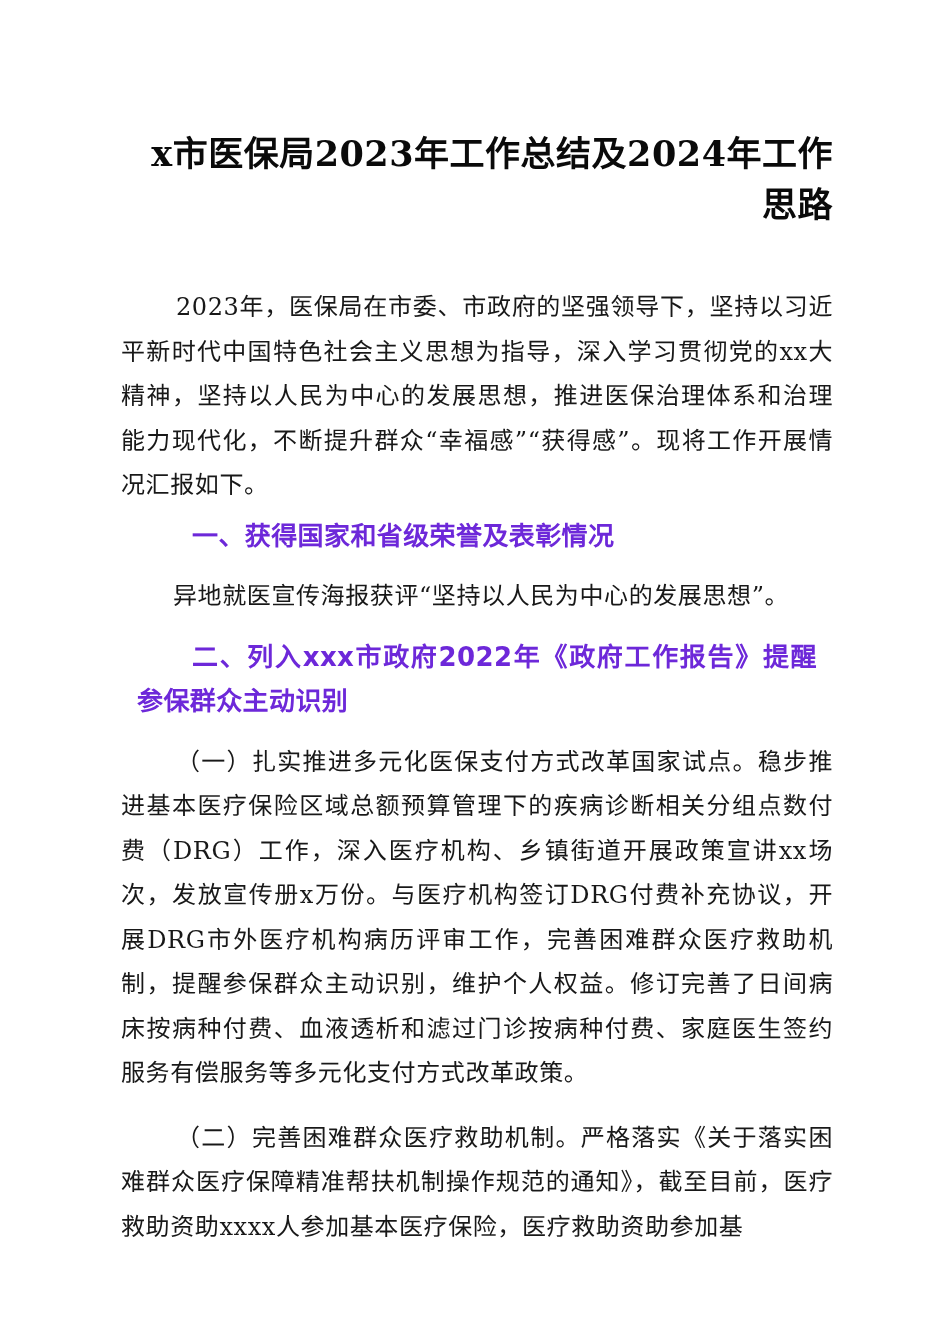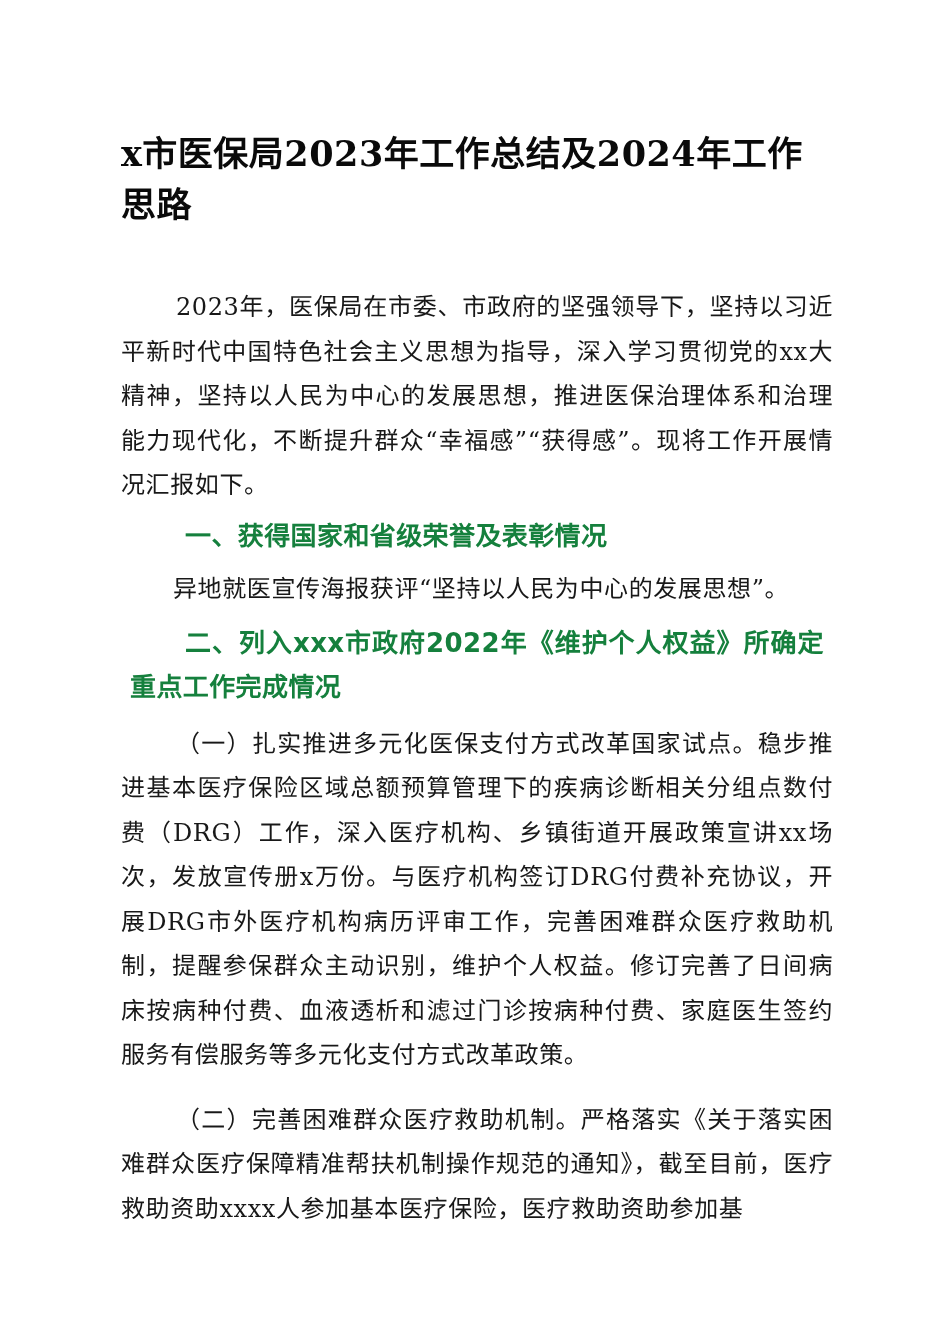--- a/index.html
+++ b/index.html
@@ -38,21 +38,21 @@
   }
 
   
   .doc-title {
     margin: 0;
     padding-top: 128px;
     font-family: "DejaVu Serif", "Liberation Serif", serif;
     font-weight: bold;
     font-size: 35px;
     line-height: 51px;
-    text-align: left;
+    text-align: right;
     letter-spacing: 0.5px;
     color: #0a0a0a;
   }
 
   
   .para {
     margin: 0;
     font-family: "DejaVu Serif", "Liberation Serif", serif;
     font-size: 24px;
     line-height: 44.5px;
@@ -70,30 +70,30 @@
 
   .para.indent-small {
     text-indent: 52px;
   }
 
   
   .gap-after-title { margin-top: 55px; }
 
   
   .heading {
-    margin: 9px;
+    margin: 16px;
     font-family: "DejaVu Sans", "Liberation Sans", sans-serif;
     font-weight: bold;
     font-size: 26px;
     line-height: 44.5px;
     letter-spacing: 0.4px;
     text-align: justify;
     text-justify: inter-ideograph;
     text-align-last: left;
-    color: #15803d;
+    color: #6d28d9;
   }
 
   .heading.indent2 {
     text-indent: 55px;
   }
 
   
   .sp-6  { margin-top: 6px; }
   .sp-12 { margin-top: 12px; }
   .sp-20 { margin-top: 20px; }
@@ -105,20 +105,20 @@
   <div class="page-body">
 
     <h1 class="doc-title">x市医保局2023年工作总结及2024年工作思路</h1>
 
     <p class="para indent2 gap-after-title">2023年，医保局在市委、市政府的坚强领导下，坚持以习近平新时代中国特色社会主义思想为指导，深入学习贯彻党的xx大精神，坚持以人民为中心的发展思想，推进医保治理体系和治理能力现代化，不断提升群众“幸福感”“获得感”。现将工作开展情况汇报如下。</p>
 
     <p class="heading indent2 sp-6">一、获得国家和省级荣誉及表彰情况</p>
 
     <p class="para indent-small">异地就医宣传海报获评“坚持以人民为中心的发展思想”。</p>
 
-    <p class="heading indent2">二、列入xxx市政府2022年《维护个人权益》所确定重点工作完成情况</p>
+    <p class="heading indent2">二、列入xxx市政府2022年《政府工作报告》提醒参保群众主动识别</p>
 
     <p class="para indent2 sp-12">（一）扎实推进多元化医保支付方式改革国家试点。稳步推进基本医疗保险区域总额预算管理下的疾病诊断相关分组点数付费（DRG）工作，深入医疗机构、乡镇街道开展政策宣讲xx场次，发放宣传册x万份。与医疗机构签订DRG付费补充协议，开展DRG市外医疗机构病历评审工作，完善困难群众医疗救助机制，提醒参保群众主动识别，维护个人权益。修订完善了日间病床按病种付费、血液透析和滤过门诊按病种付费、家庭医生签约服务有偿服务等多元化支付方式改革政策。</p>
 
     <p class="para indent2 sp-20">（二）完善困难群众医疗救助机制。严格落实《关于落实困难群众医疗保障精准帮扶机制操作规范的通知》，截至目前，医疗救助资助xxxx人参加基本医疗保险，医疗救助资助参加基</p>
 
   </div>
 </div>
 
 </body></html>

